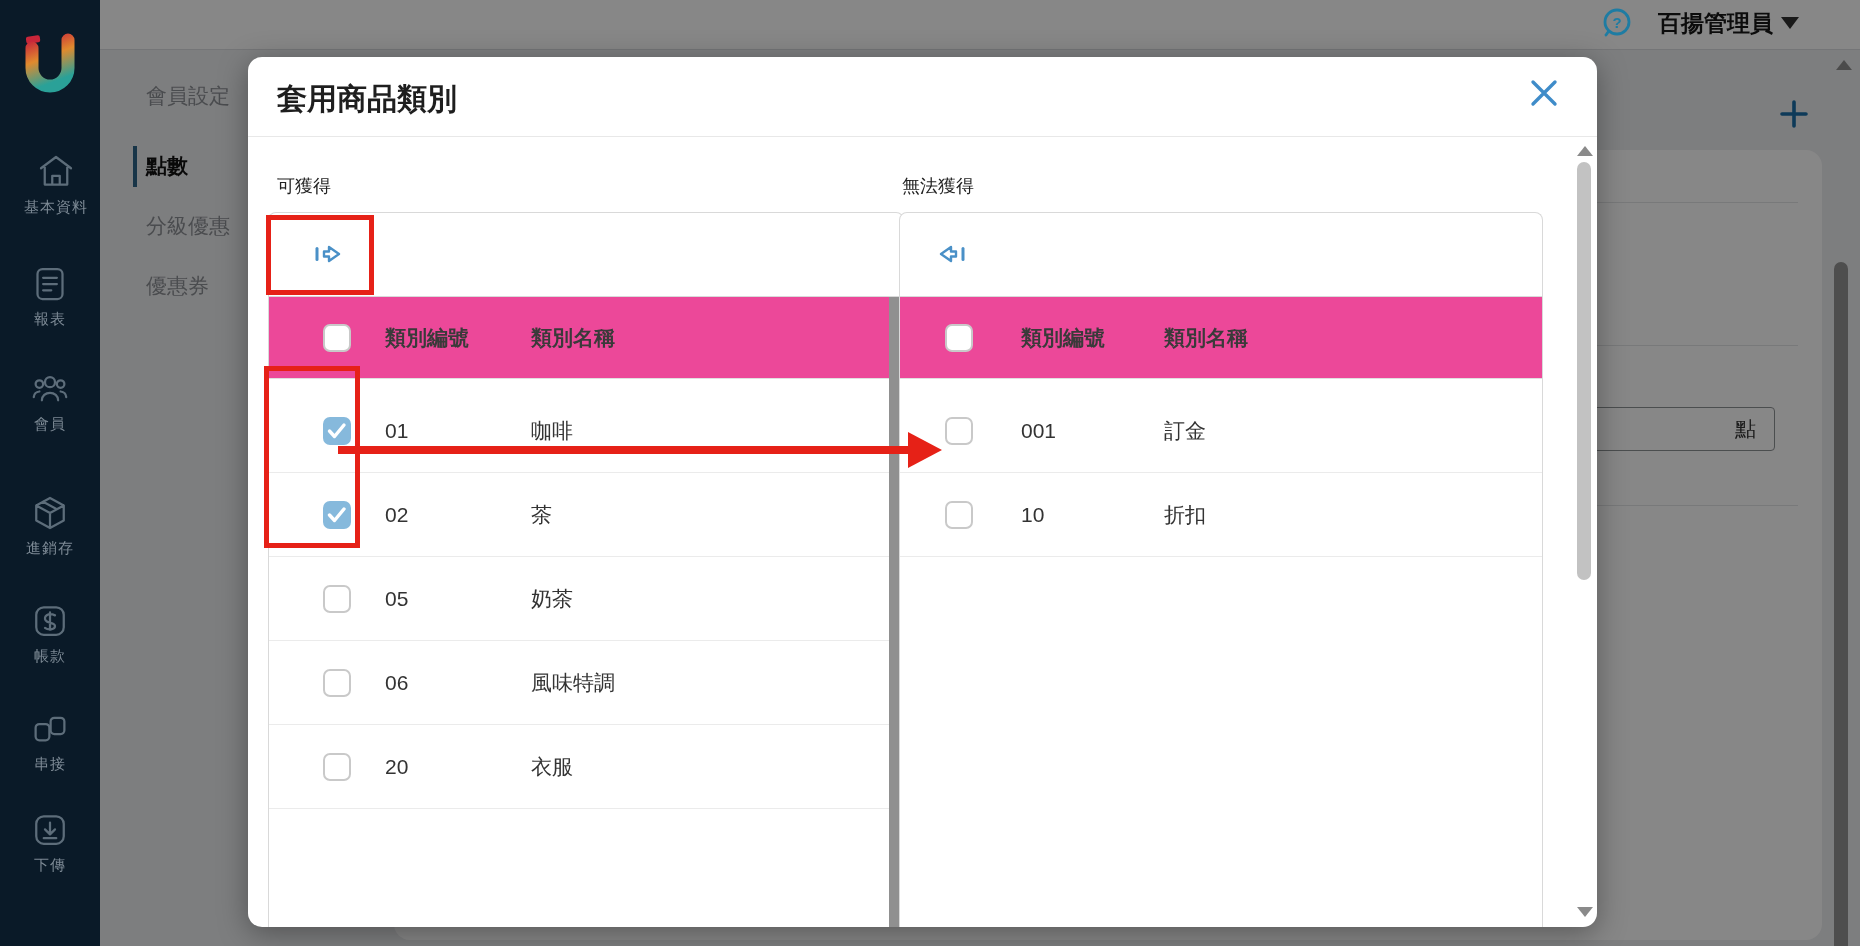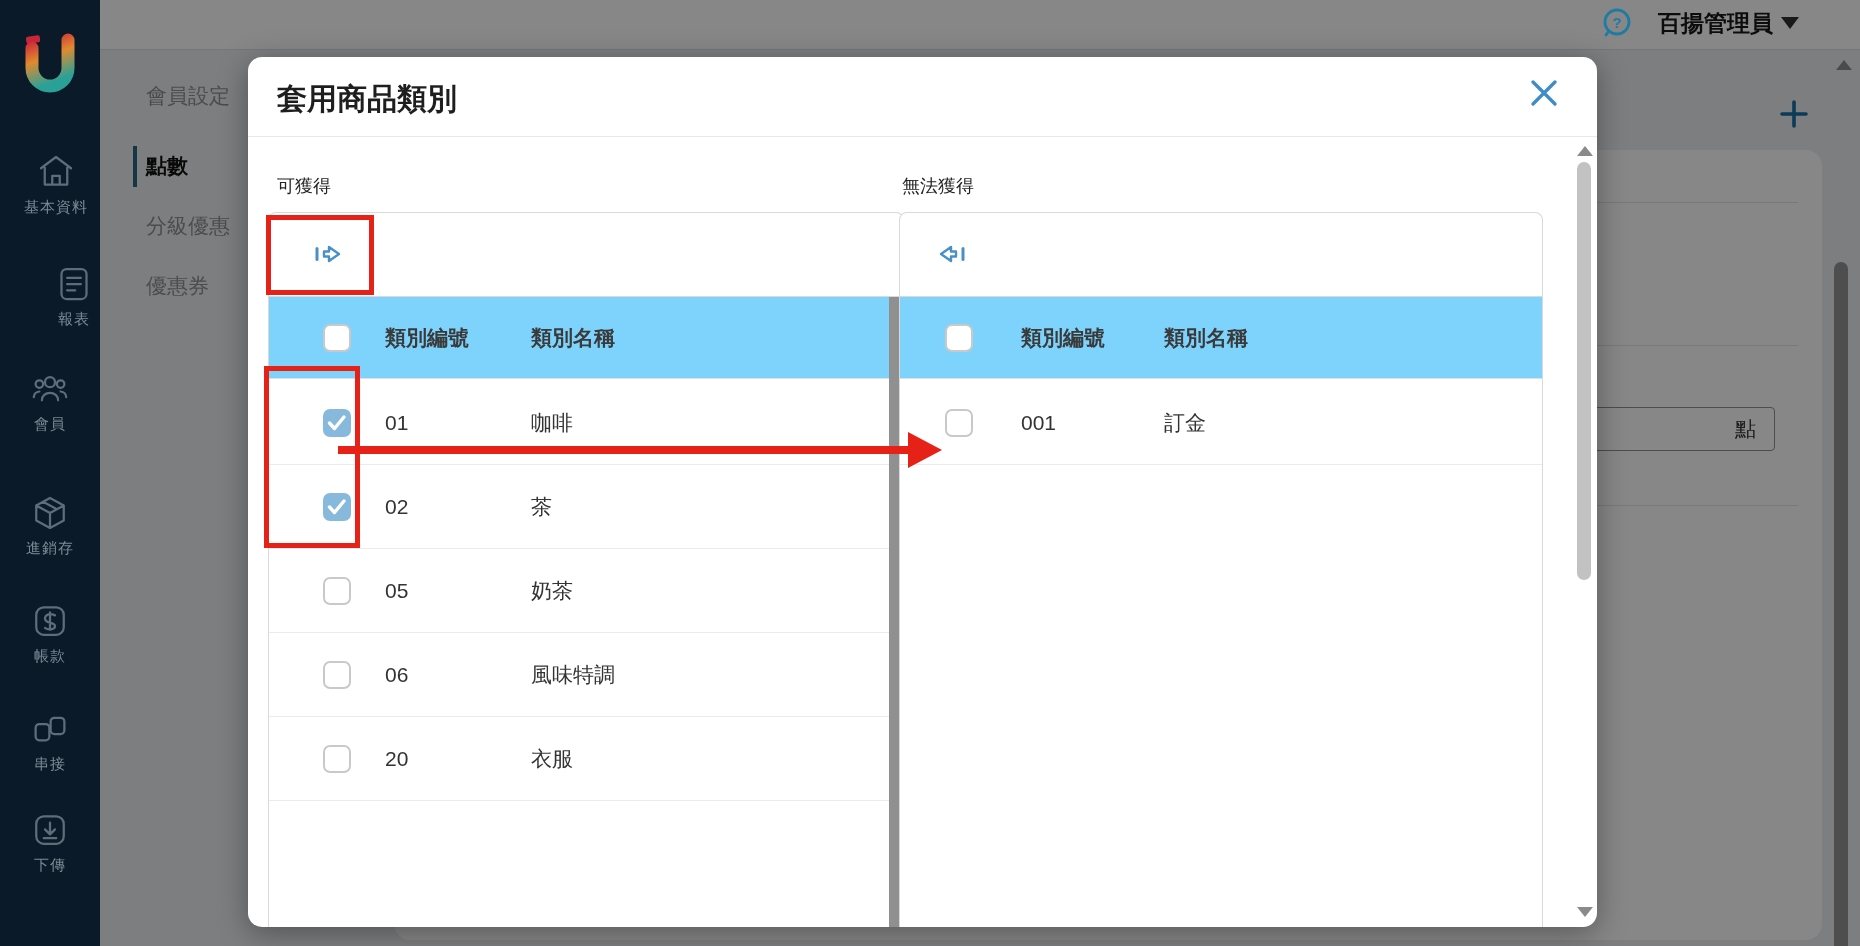--- a/index.html
+++ b/index.html
@@ -48,22 +48,22 @@
   #label-left { left:29px; }
   #label-right { left:654px; }
 
   .panel { position:absolute; top:155px; height:715px; background:#fff; border:1px solid #d9d9d9; border-bottom:none; border-radius:8px 8px 0 0; }
   #panel-left  { left:20px;  width:636px; }
   #panel-right { left:651px; width:644px; }
   .transfer-row { position:absolute; left:0; top:0; width:100%; height:84px; border-bottom:1px solid #d9d9d9; }
   .transfer-btn { position:absolute; top:26px; width:32px; height:30px; background:none; border:none; cursor:pointer; padding:0; }
   #panel-left .transfer-btn { left:43px; }
   #panel-right .transfer-btn { left:36px; }
-  .thead { position:absolute; left:0; top:84px; width:100%; height:82px; background:#7dd3fc; border-bottom:1px solid #e0e0e0; }
-  .tbody { position:absolute; left:0; top:168px; width:100%; bottom:0; overflow:hidden; }
+  .thead { position:absolute; left:0; top:84px; width:100%; height:82px; background:#ec4899; border-bottom:1px solid #e0e0e0; }
+  .tbody { position:absolute; left:0; top:176px; width:100%; bottom:0; overflow:hidden; }
   .trow { position:relative; width:100%; height:84px; border-bottom:1px solid #ebebeb; background:#fff; }
   .cell { position:absolute; top:50%; transform:translateY(-50%); font-size:21px; color:#333; white-space:nowrap; }
   .hcell { font-weight:700; color:#3a3a3a; }
   .cbx { position:absolute; top:50%; transform:translateY(-50%); width:28px; height:28px; border:2px solid #c9c9c9; border-radius:7px; background:#fff; cursor:pointer; }
   .cbx.checked { border:none; background:#86b9dc; }
   .cbx.checked svg { position:absolute; left:3px; top:4px; }
   #left-sb { position:absolute; right:1px; top:84px; bottom:0; width:13px; background:#909090; }
 
   
   #modal-sb-up { position:absolute; left:1329px; top:89px; width:0; height:0; border-left:8px solid transparent; border-right:8px solid transparent; border-bottom:10px solid #8a8a8a; cursor:pointer; }
@@ -124,21 +124,21 @@
         <path d="M14 20 V40 a18 18 0 0 0 36 0 V12" fill="none" stroke="url(#ugrad)" stroke-width="13" stroke-linecap="round"></path>
       </svg>
     </div>
     <nav id="sidebar-nav">
         <div class="nav-item" style="top: 152px; padding-left: 12px;">
           <svg class="nicon" viewBox="0 0 32 32" fill="none" stroke="#5d6d7a" stroke-width="1.8" stroke-linecap="round" stroke-linejoin="round">
             <path d="M4 13 L16 4 L28 13 M7 11 V26 H25 V11 M13 26 v-7 h6 v7"></path>
           </svg>
           <span class="nlabel">基本資料</span>
         </div>
-        <div class="nav-item" style="top: 264px; margin-left: 24px;">
+        <div class="nav-item" style="top: 264px;">
           <svg class="nicon" viewBox="0 0 32 32" fill="none" stroke="#5d6d7a" stroke-width="1.8" stroke-linecap="round" stroke-linejoin="round">
             <rect x="6" y="4" width="20" height="24" rx="4"></rect>
             <path d="M10.5 11 H21.5 M10.5 16 H21.5 M10.5 21 H17"></path>
           </svg>
           <span class="nlabel">報表</span>
         </div>
         <div class="nav-item" style="top: 369px;">
           <svg class="nicon" viewBox="0 0 32 32" fill="none" stroke="#5d6d7a" stroke-width="1.8" stroke-linecap="round" stroke-linejoin="round">
             <circle cx="16" cy="10.5" r="4"></circle>
             <path d="M9.5 25 a6.5 6 0 0 1 13 0"></path>
@@ -265,20 +265,25 @@
           <div class="cbx" style="left: 45px;"></div>
           <span class="cell hcell" style="left: 121px;">類別編號</span>
           <span class="cell hcell" style="left: 264px;">類別名稱</span>
         </div>
       <div class="tbody">
           <div class="trow">
             <div class="cbx" style="left: 45px;"></div>
             <span class="cell" style="left: 121px;">001</span>
             <span class="cell" style="left: 264px;">訂金</span>
           </div>
+          <div class="trow">
+            <div class="cbx" style="left: 45px;"></div>
+            <span class="cell" style="left: 121px;">10</span>
+            <span class="cell" style="left: 264px;">折扣</span>
+          </div>
         </div>
     </div>
 
     <div id="modal-sb-up"></div>
     <div id="modal-sb-thumb"></div>
     <div id="modal-sb-down"></div>
   </div>
 
   <div class="red-box" id="red-box-arrow-btn"></div>
   <div class="red-box" id="red-box-checks"></div>

